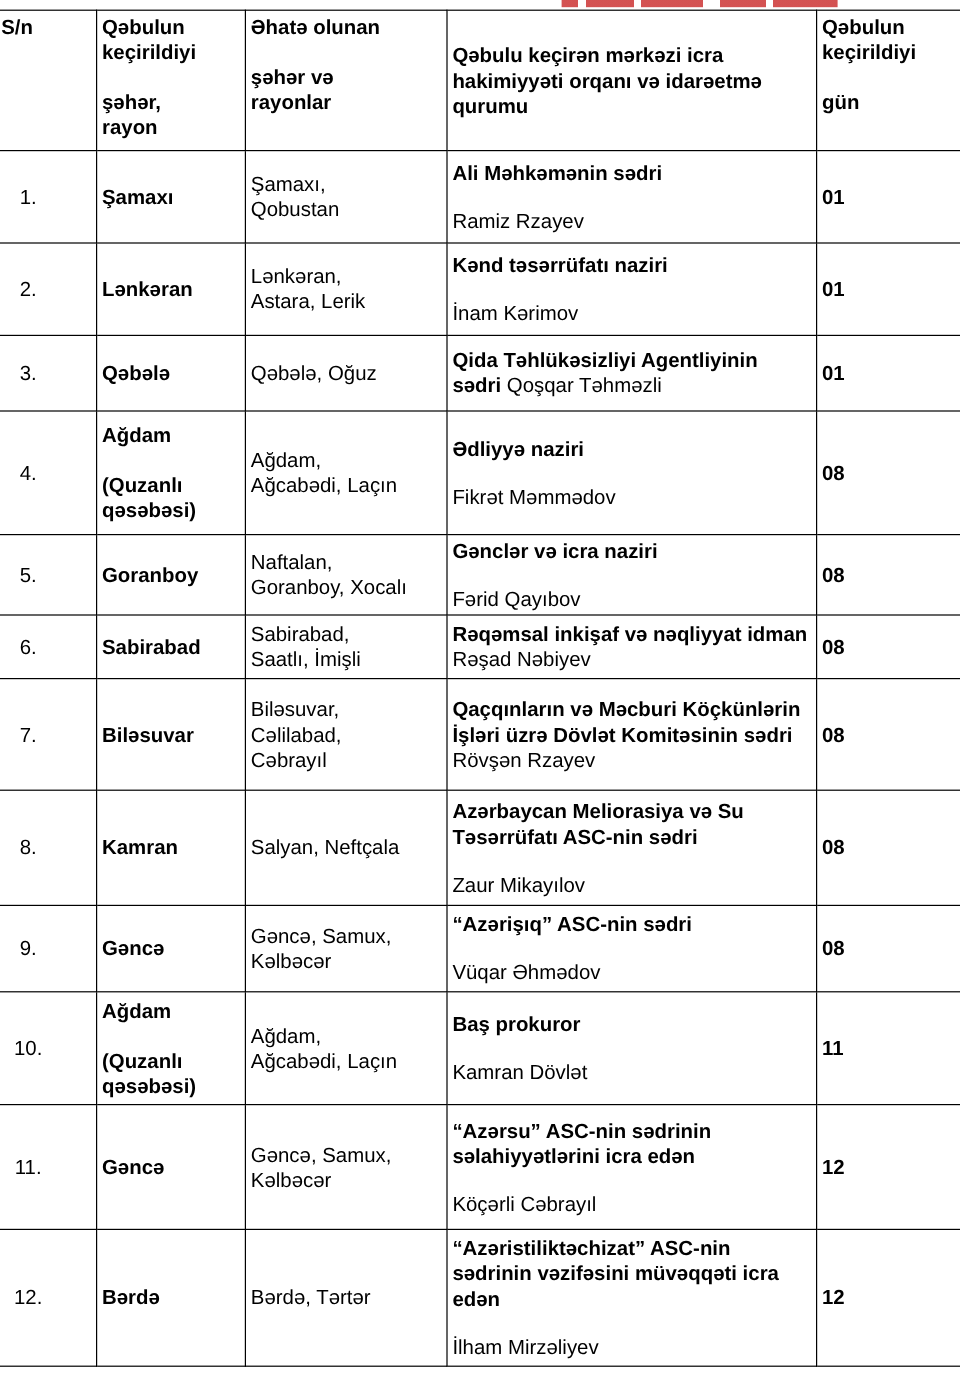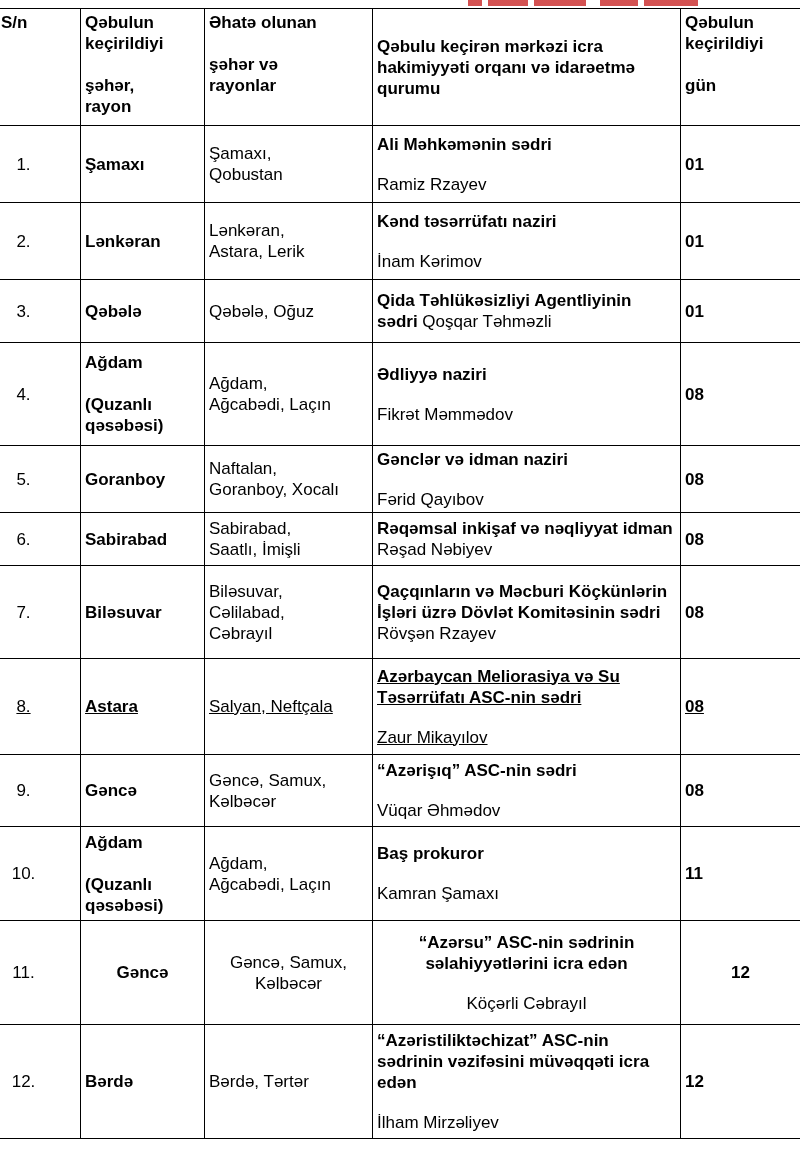--- a/index.html
+++ b/index.html
@@ -68,24 +68,24 @@
   td.c-day  { font-weight: bold; }
 
   
   tbody tr:nth-child(1)  td { height: 72px; }
   tbody tr:nth-child(2)  td { height: 72px; }
   tbody tr:nth-child(3)  td { height: 58px; }
   tbody tr:nth-child(4)  td { height: 98px; }
   tbody tr:nth-child(5)  td { height: 62px; }
   tbody tr:nth-child(6)  td { height: 48px; }
   tbody tr:nth-child(7)  td { height: 88px; }
-  tbody tr:nth-child(8)  td { height: 91px; text-decoration: underline; }
+  tbody tr:nth-child(8)  td { height: 91px; }
   tbody tr:nth-child(9)  td { height: 67px; }
   tbody tr:nth-child(10) td { height: 89px; }
-  tbody tr:nth-child(11) td { height: 99px; text-align: center; }
+  tbody tr:nth-child(11) td { height: 99px; }
   tbody tr:nth-child(12) td { height: 109px; }
 </style>
 </head>
 <body>
 
 <div class="red-sliver"></div>
 
 <table class="sched-table">
   <colgroup>
     <col class="c1">
@@ -148,21 +148,21 @@
 Ağcabədi, Laçın</td>
     <td class="c-off"><span class="off-title">Ədliyyə naziri</span><span class="off-name block">Fikrət Məmmədov</span></td>
     <td class="c-day">08</td>
   </tr>
 
   <tr>
     <td class="c-sn">5.</td>
     <td class="c-city">Goranboy</td>
     <td class="c-cov">Naftalan,
 Goranboy, Xocalı</td>
-    <td class="c-off"><span class="off-title">Gənclər və idman naziri</span><span class="off-name block">Fərid Qayıbov</span></td>
+    <td class="c-off"><span class="off-title">Gənclər və icra naziri</span><span class="off-name block">Fərid Qayıbov</span></td>
     <td class="c-day">08</td>
   </tr>
 
   <tr>
     <td class="c-sn">6.</td>
     <td class="c-city">Sabirabad</td>
     <td class="c-cov">Sabirabad,
 Saatlı, İmişli</td>
     <td class="c-off"><span class="off-title">Rəqəmsal inkişaf və nəqliyyat idman</span><span class="off-name"> Rəşad Nəbiyev</span></td>
     <td class="c-day">08</td>
@@ -173,21 +173,21 @@
     <td class="c-city">Biləsuvar</td>
     <td class="c-cov">Biləsuvar,
 Cəlilabad,
 Cəbrayıl</td>
     <td class="c-off"><span class="off-title">Qaçqınların və Məcburi Köçkünlərin İşləri üzrə Dövlət Komitəsinin sədri</span><span class="off-name"> Rövşən Rzayev</span></td>
     <td class="c-day">08</td>
   </tr>
 
   <tr>
     <td class="c-sn">8.</td>
-    <td class="c-city">Astara</td>
+    <td class="c-city">Kamran</td>
     <td class="c-cov">Salyan, Neftçala</td>
     <td class="c-off"><span class="off-title">Azərbaycan Meliorasiya və Su Təsərrüfatı ASC-nin sədri</span><span class="off-name block">Zaur Mikayılov</span></td>
     <td class="c-day">08</td>
   </tr>
 
   <tr>
     <td class="c-sn">9.</td>
     <td class="c-city">Gəncə</td>
     <td class="c-cov">Gəncə, Samux,
 Kəlbəcər</td>
@@ -196,21 +196,21 @@
   </tr>
 
   <tr>
     <td class="c-sn">10.</td>
     <td class="c-city">Ağdam
 
 (Quzanlı
 qəsəbəsi)</td>
     <td class="c-cov">Ağdam,
 Ağcabədi, Laçın</td>
-    <td class="c-off"><span class="off-title">Baş prokuror</span><span class="off-name block">Kamran Şamaxı</span></td>
+    <td class="c-off"><span class="off-title">Baş prokuror</span><span class="off-name block">Kamran Dövlət</span></td>
     <td class="c-day">11</td>
   </tr>
 
   <tr>
     <td class="c-sn">11.</td>
     <td class="c-city">Gəncə</td>
     <td class="c-cov">Gəncə, Samux,
 Kəlbəcər</td>
     <td class="c-off"><span class="off-title">“Azərsu” ASC-nin sədrinin səlahiyyətlərini icra edən</span><span class="off-name block">Köçərli Cəbrayıl</span></td>
     <td class="c-day">12</td>

